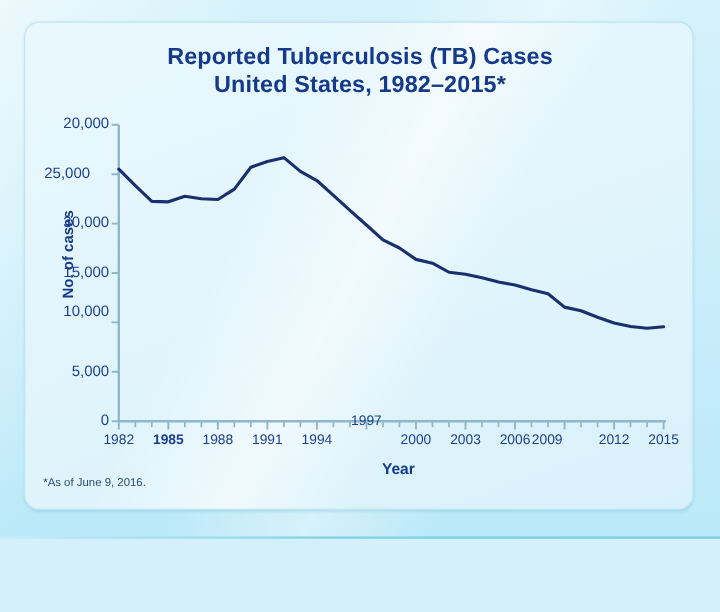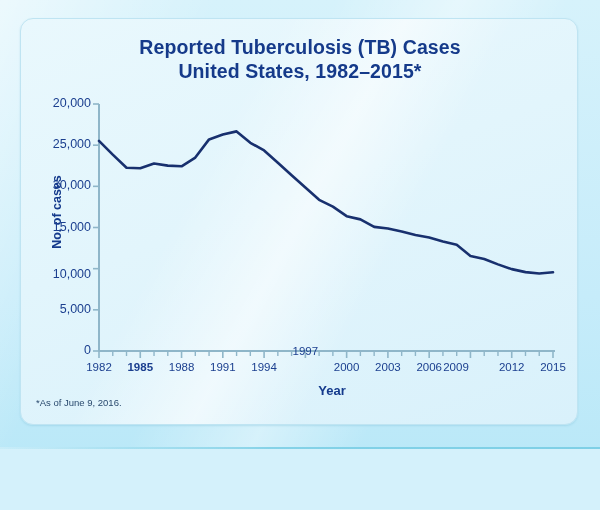--- a/index.html
+++ b/index.html
@@ -147,24 +147,24 @@
           <line class="tick-major" y1="332" y2="339" x1="490.7272727272727" x2="490.7272727272727"></line>
           <line class="tick" y1="332" y2="337" x1="504.4848484848485" x2="504.4848484848485"></line>
           <line class="tick" y1="332" y2="337" x1="518.2424242424242" x2="518.2424242424242"></line>
           <line class="tick-major" y1="332" y2="339" x1="532" x2="532"></line>
         </g>
       <path id="data-path" class="data-line" d="M78.00 121.89 L91.76 135.67 L105.52 148.77 L119.27 149.21 L133.03 144.54 L146.79 146.61 L160.55 147.28 L174.30 138.56 L188.06 120.40 L201.82 115.60 L215.58 112.39 L229.33 123.80 L243.09 131.43 L256.85 143.79 L270.61 156.33 L284.36 168.53 L298.12 180.83 L311.88 187.66 L325.64 197.16 L339.39 200.36 L353.15 207.88 L366.91 209.54 L380.67 212.48 L394.42 215.97 L408.18 218.55 L421.94 222.50 L435.70 225.76 L449.45 236.95 L463.21 239.93 L476.97 245.38 L490.73 250.12 L504.48 253.11 L518.24 254.51 L532.00 253.31"></path>
     </svg>
     <div id="ylabels">
         <div class="ylabel-txt" style="left: 0px; top: 324px;">0</div>
         <div class="ylabel-txt" style="left: 0px; top: 282.833px;">5,000</div>
-        <div class="ylabel-txt" style="left: 0px; top: 248px;">10,000</div>
+        <div class="ylabel-txt" style="left: 0px; top: 233px;">10,000</div>
         <div class="ylabel-txt" style="left: 0px; top: 200.5px;">15,000</div>
         <div class="ylabel-txt" style="left: 0px; top: 159.333px;">30,000</div>
-        <div class="ylabel-txt" style="left: 0px; top: 118.167px;">25,000</div>
+        <div class="ylabel-txt" style="left: 0px; top: 118.167px; text-align: center;">25,000</div>
         <div class="ylabel-txt" style="left: 0px; top: 77px;">20,000</div>
       </div>
     <div id="xlabels">
         <div class="xlabel-txt" style="left: 56px; top: 342px;">1982</div>
         <div class="xlabel-txt" style="left: 97.2727px; top: 342px; font-weight: bold;">1985</div>
         <div class="xlabel-txt" style="left: 138.545px; top: 342px;">1988</div>
         <div class="xlabel-txt" style="left: 179.818px; top: 342px;">1991</div>
         <div class="xlabel-txt" style="left: 221.091px; top: 342px;">1994</div>
         <div class="xlabel-txt" style="left: 262.364px; top: 326px;">1997</div>
         <div class="xlabel-txt" style="left: 303.636px; top: 342px;">2000</div>

